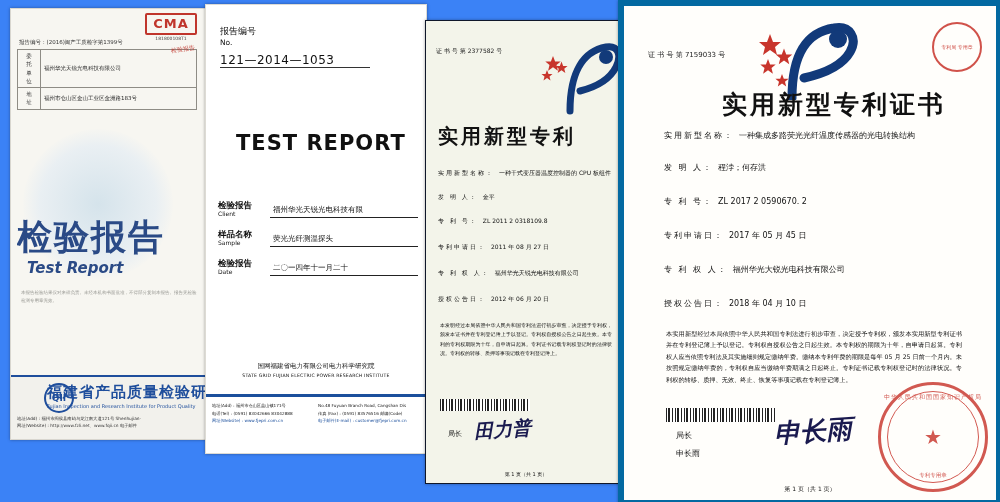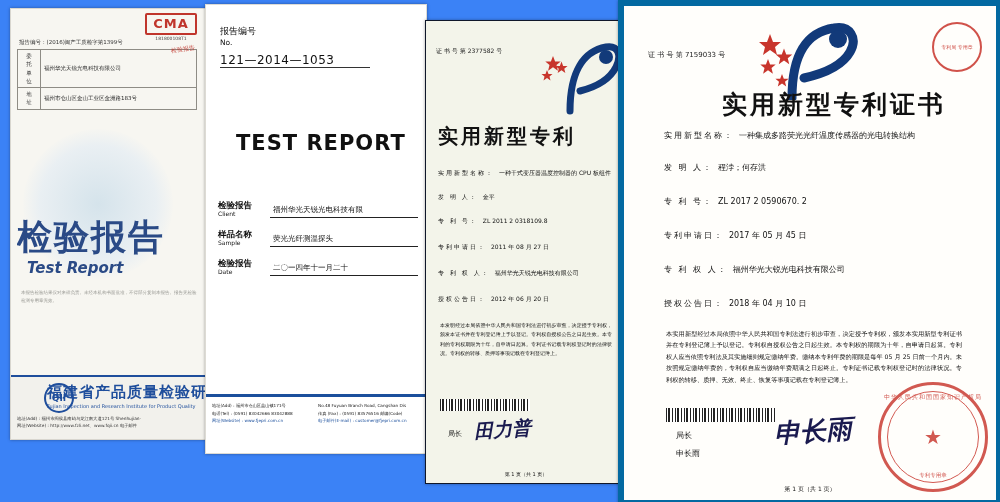--- a/index.html
+++ b/index.html
@@ -368,20 +368,24 @@
       </div>
       <div class="frow">
         <div class="flabel">
           <span class="cn">检验报告</span>
           <span class="en">Date</span>
         </div>
         <div class="fval">二〇一四年十一月二十</div>
       </div>
     </div>
 
+    <div class="issuer">
+      <div>国网福建省电力有限公司电力科学研究院</div>
+      <div class="en">STATE GRID FUJIAN ELECTRIC POWER RESEARCH INSTITUTE</div>
+    </div>
 
     <div class="foot-bar">
       <div class="col c1">
         <div>地址(Add)：福州市仓山区盖山镇171号</div>
         <div>电话(Tel)：(0591) 83042666   83042888</div>
         <div class="blue">网址(Website)：www.fjepri.com.cn</div>
       </div>
       <div class="col c2">
         <div>No.48 Fuyuan Branch Road, Cangshan Dis</div>
         <div>传真 (Fax)：(0591) 83576516 邮编(Code)</div>

